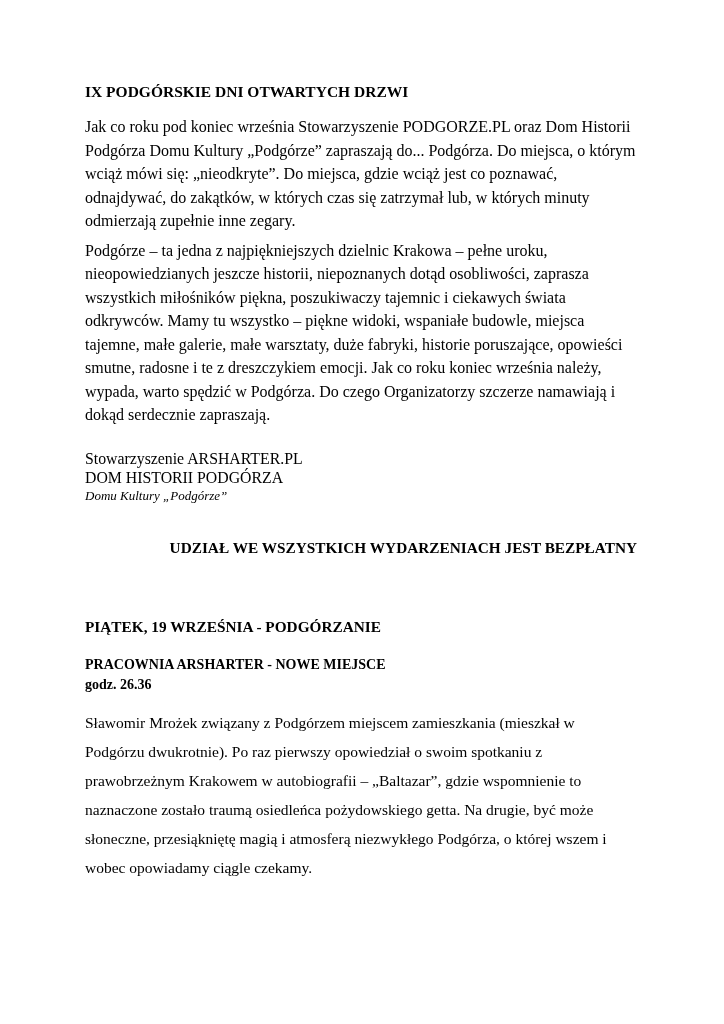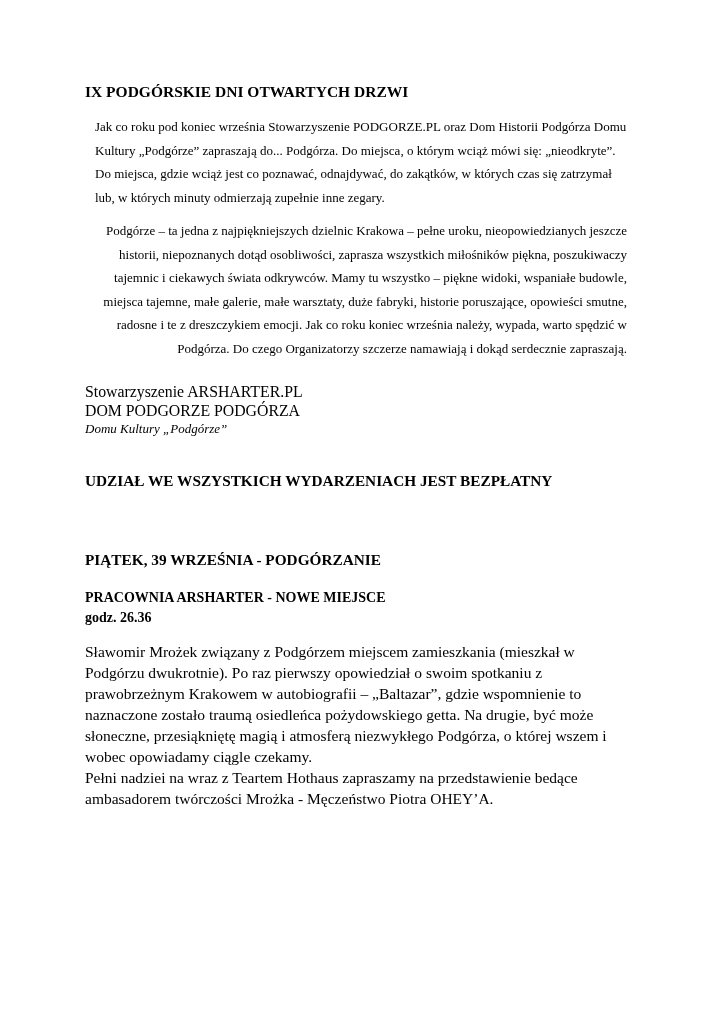--- a/index.html
+++ b/index.html
@@ -28,84 +28,84 @@
     margin: 0 0 14px 0;
     line-height: 19px;
   }
   .subtitle {
     font-size: 13.5px;
     font-weight: normal;
     margin: 0 0 46px 0;
     line-height: 17px;
   }
   .body {
-    font-size: 13px;
+    font-size: 16px;
     line-height: 23.5px;
-    margin: 10px;
+    margin: 0;
   }
   .para1 { margin-bottom: 6px; }
-  .para2 { margin-bottom: 22px; text-align: right; }
+  .para2 { margin-bottom: 22px; }
   .signature {
     font-size: 15.8px;
     line-height: 19px;
     margin: 0 0 34px 0;
   }
   .signature .small {
     font-size: 13px;
     line-height: 17px;
     font-style: italic;
   }
   .notice {
     font-size: 15.3px;
     font-weight: bold;
     line-height: 19px;
     margin: 0 0 60px 0;
+    text-align: right;
   }
   .day-heading {
     font-size: 15.3px;
     font-weight: bold;
     line-height: 19px;
     margin: 0 0 19px 0;
   }
   .event-head {
     font-size: 14px;
     font-weight: bold;
     line-height: 20px;
     margin: 0 0 13px 0;
   }
   .tight {
     font-size: 15.5px;
-    line-height: 21px;
+    line-height: 29px;
     margin: 0;
   }
 </style>
 </head>
 <body>
 
 <div class="page">
 
   <h1 class="title">IX PODGÓRSKIE DNI OTWARTYCH DRZWI</h1>
 
 
   <p class="body para1">Jak co roku pod koniec września Stowarzyszenie PODGORZE.PL oraz Dom Historii Podgórza Domu Kultury „Podgórze” zapraszają do... Podgórza. Do miejsca, o którym wciąż mówi się: „nieodkryte”. Do miejsca, gdzie wciąż jest co poznawać, odnajdywać, do zakątków, w których czas się zatrzymał lub, w których minuty odmierzają  zupełnie inne zegary.</p>
 
   <p class="body para2">Podgórze – ta jedna z najpiękniejszych dzielnic Krakowa – pełne uroku, nieopowiedzianych jeszcze historii, niepoznanych dotąd osobliwości, zaprasza wszystkich miłośników piękna, poszukiwaczy tajemnic i ciekawych świata odkrywców. Mamy tu wszystko – piękne widoki, wspaniałe budowle, miejsca tajemne, małe galerie, małe warsztaty, duże fabryki, historie poruszające, opowieści smutne, radosne i te z dreszczykiem emocji. Jak co roku koniec września należy, wypada, warto spędzić w Podgórza. Do czego Organizatorzy szczerze namawiają i dokąd serdecznie zapraszają.</p>
 
   <div class="signature">
     <div>Stowarzyszenie ARSHARTER.PL</div>
-    <div>DOM PODGORZE PODGÓRZA</div>
+    <div>DOM HISTORII PODGÓRZA</div>
     <div class="small">Domu Kultury „Podgórze”</div>
   </div>
 
   <p class="notice">UDZIAŁ WE WSZYSTKICH WYDARZENIACH JEST BEZPŁATNY</p>
 
-  <h2 class="day-heading">PIĄTEK, 39 WRZEŚNIA - PODGÓRZANIE</h2>
+  <h2 class="day-heading">PIĄTEK, 19 WRZEŚNIA - PODGÓRZANIE</h2>
 
   <div class="event-head">
     <div>PRACOWNIA ARSHARTER - NOWE MIEJSCE</div>
     <div>godz. 26.36</div>
   </div>
 
   <p class="tight">Sławomir Mrożek związany z Podgórzem miejscem zamieszkania (mieszkał w Podgórzu dwukrotnie). Po raz pierwszy opowiedział o swoim spotkaniu z prawobrzeżnym Krakowem w autobiografii – „Baltazar”, gdzie wspomnienie to naznaczone zostało traumą osiedleńca pożydowskiego getta. Na drugie, być może słoneczne, przesiąkniętę magią i atmosferą niezwykłego Podgórza,  o której wszem i wobec opowiadamy ciągle czekamy.</p>
 
-  <p class="tight">Pełni nadziei na wraz z Teartem Hothaus zapraszamy na przedstawienie bedące ambasadorem twórczości Mrożka - Męczeństwo Piotra OHEY’A.</p>
 
 </div>
 
 </body></html>

